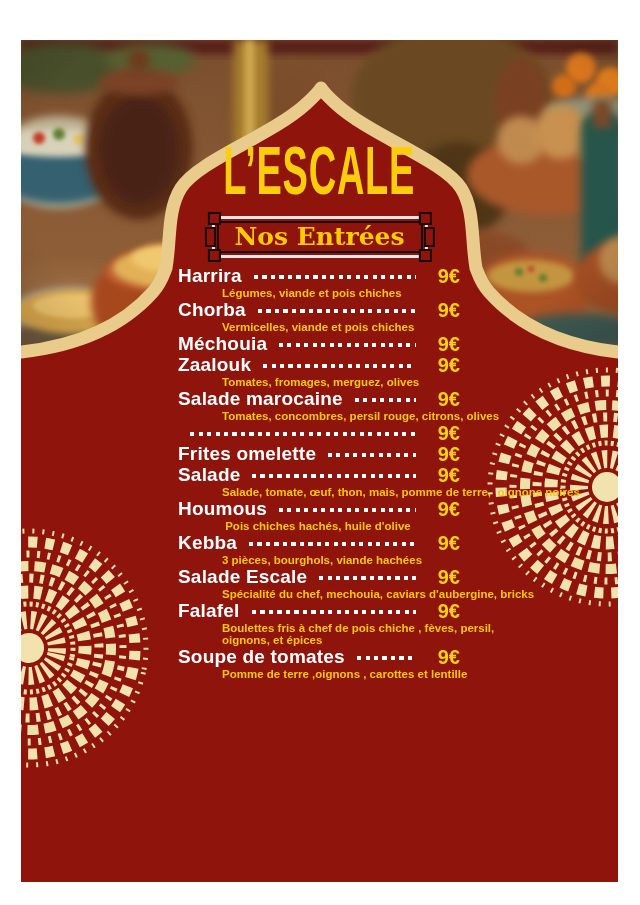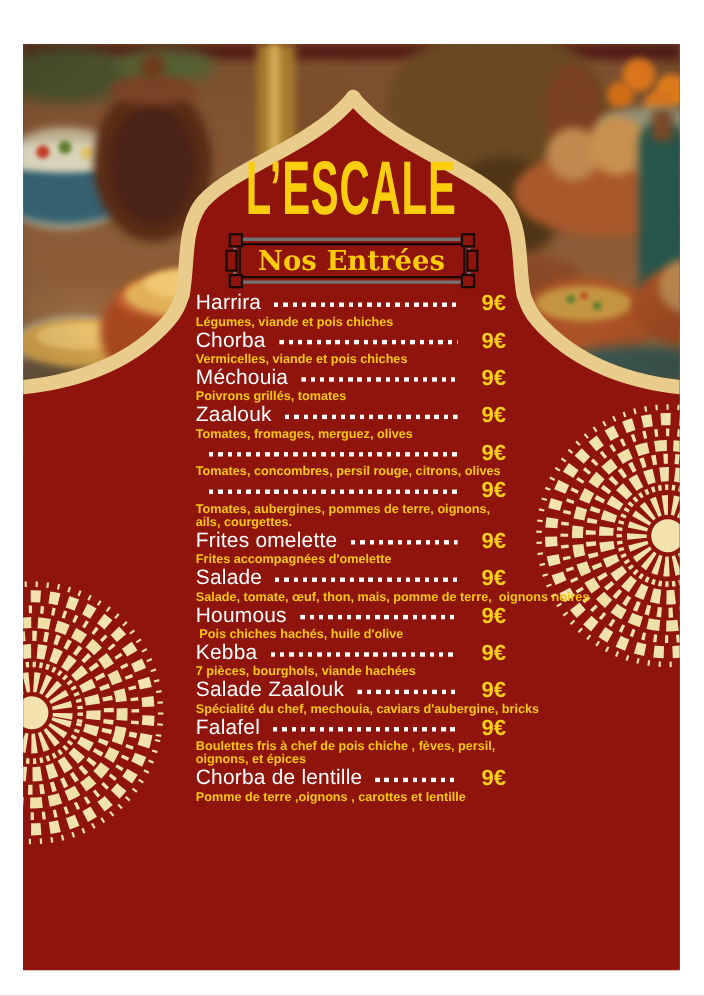--- a/index.html
+++ b/index.html
@@ -8,38 +8,38 @@
   .canvas{position:absolute;left:21px;top:40px;width:597px;height:842px;overflow:hidden;background:#8E140C;}
   .photo{position:absolute;left:0;top:0;width:597px;height:390px;}
   .overlay{position:absolute;left:0;top:0;width:597px;height:842px;}
   .content{position:absolute;left:0;top:0;width:597px;height:856px;}
 
   .title{position:absolute;left:0;right:0;top:106px;text-align:center;}
   .title span{display:inline-block;font-weight:700;font-size:50px;line-height:1;
       color:#FBCE0D;letter-spacing:1px;transform:scale(0.76,1.38);transform-origin:50% 50%;}
 
   .badge{position:absolute;left:50%;top:176px;transform:translateX(-50%);
-      border:3px solid #737373;border-radius:6px;padding:4px 20px;}
+      border:3px solid #e5e5e5;border-radius:6px;padding:4px 20px;}
   .badge::before{content:"";position:absolute;inset:2px;border:2px solid #170A04;border-radius:3px;}
   .badge .txt{font-family:"DejaVu Serif", serif;font-weight:700;font-size:25px;line-height:1.1;
       color:#FFCB05;white-space:nowrap;}
   .badge .orn{position:absolute;width:9px;height:9px;border:2px solid #170A04;background:#8E140C;}
   .badge .o-tl{left:-7px;top:-7px;} .badge .o-tr{right:-7px;top:-7px;}
   .badge .o-bl{left:-7px;bottom:-7px;} .badge .o-br{right:-7px;bottom:-7px;}
   .badge .side{position:absolute;width:7px;height:16px;border:2px solid #170A04;background:#8E140C;top:50%;margin-top:-10px;}
   .badge .s-l{left:-10px;} .badge .s-r{right:-10px;}
 
   .menu{position:absolute;left:157px;top:226px;width:282px;}
   .item{margin-bottom:1px;}
   .row{display:flex;align-items:center;}
-  .iname{font-weight:400;font-size:19px;line-height:20px;color:#FFFFFF;white-space:nowrap;letter-spacing:.2px;}
+  .iname{font-weight:700;font-size:19px;line-height:20px;color:#FFFFFF;white-space:nowrap;letter-spacing:.2px;}
   .leader{flex:1;height:4px;margin:2px 10px 0 12px;
       background:repeating-linear-gradient(90deg,#FFFFFF 0 4px,transparent 4px 8.5px);}
   .price{font-weight:700;font-size:20px;line-height:20px;color:#FFD014;min-width:34px;text-align:right;}
-  .desc{font-weight:700;font-size:11.5px;line-height:12px;color:#F6C70D;margin-top:1px;white-space:pre;}
+  .desc{font-weight:700;font-size:11.5px;line-height:12px;color:#F6C70D;margin-top:1px;white-space:pre;margin-left:44px;}
 </style>
 </head>
 <body>
 
 <div class="page">
   <div class="canvas">
 
     <svg class="photo" viewBox="0 0 597 390" preserveAspectRatio="none" aria-hidden="true">
       <defs>
         <linearGradient id="bgGrad" x1="0" y1="0" x2="0" y2="1">
@@ -186,56 +186,53 @@
     </div>
     <div class="desc">Vermicelles, viande et pois chiches</div>
   </div>
 
   <div class="item">
     <div class="row">
       <span class="iname">Méchouia</span>
       <span class="leader"></span>
       <span class="price">9€</span>
     </div>
-    <div class="desc">Poivrons grillés, tomates</div>
   </div>
 
   <div class="item">
     <div class="row">
       <span class="iname">Zaalouk</span>
       <span class="leader"></span>
       <span class="price">9€</span>
     </div>
     <div class="desc">Tomates, fromages, merguez, olives</div>
   </div>
 
   <div class="item">
     <div class="row">
+      <span class="iname">Salade marocaine</span>
       <span class="leader"></span>
       <span class="price">9€</span>
     </div>
     <div class="desc">Tomates, concombres, persil rouge, citrons, olives</div>
   </div>
 
   <div class="item">
     <div class="row">
       <span class="leader"></span>
       <span class="price">9€</span>
     </div>
-    <div class="desc">Tomates, aubergines, pommes de terre, oignons,
-ails, courgettes.</div>
   </div>
 
   <div class="item">
     <div class="row">
       <span class="iname">Frites omelette</span>
       <span class="leader"></span>
       <span class="price">9€</span>
     </div>
-    <div class="desc">Frites accompagnées d'omelette</div>
   </div>
 
   <div class="item">
     <div class="row">
       <span class="iname">Salade</span>
       <span class="leader"></span>
       <span class="price">9€</span>
     </div>
     <div class="desc">Salade, tomate, œuf, thon, mais, pomme de terre,  oignons noires</div>
   </div>
@@ -248,45 +245,45 @@
     </div>
     <div class="desc"> Pois chiches hachés, huile d'olive</div>
   </div>
 
   <div class="item">
     <div class="row">
       <span class="iname">Kebba</span>
       <span class="leader"></span>
       <span class="price">9€</span>
     </div>
-    <div class="desc">7 pièces, bourghols, viande hachées</div>
-  </div>
-
-  <div class="item">
-    <div class="row">
-      <span class="iname">Salade Zaalouk</span>
+    <div class="desc">3 pièces, bourghols, viande hachées</div>
+  </div>
+
+  <div class="item">
+    <div class="row">
+      <span class="iname">Salade Escale</span>
       <span class="leader"></span>
       <span class="price">9€</span>
     </div>
     <div class="desc">Spécialité du chef, mechouia, caviars d'aubergine, bricks</div>
   </div>
 
   <div class="item">
     <div class="row">
       <span class="iname">Falafel</span>
       <span class="leader"></span>
       <span class="price">9€</span>
     </div>
     <div class="desc">Boulettes fris à chef de pois chiche , fèves, persil,
 oignons, et épices</div>
   </div>
 
   <div class="item">
     <div class="row">
-      <span class="iname">Chorba de lentille</span>
+      <span class="iname">Soupe de tomates</span>
       <span class="leader"></span>
       <span class="price">9€</span>
     </div>
     <div class="desc">Pomme de terre ,oignons , carottes et lentille</div>
   </div>
 </div>
     </div>
   </div>
 </div>
 

